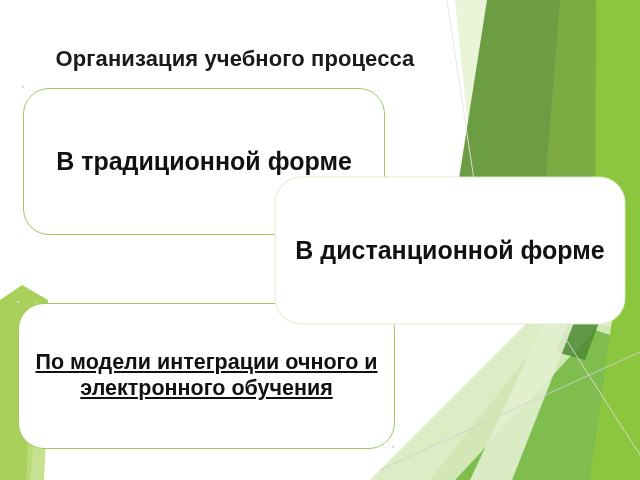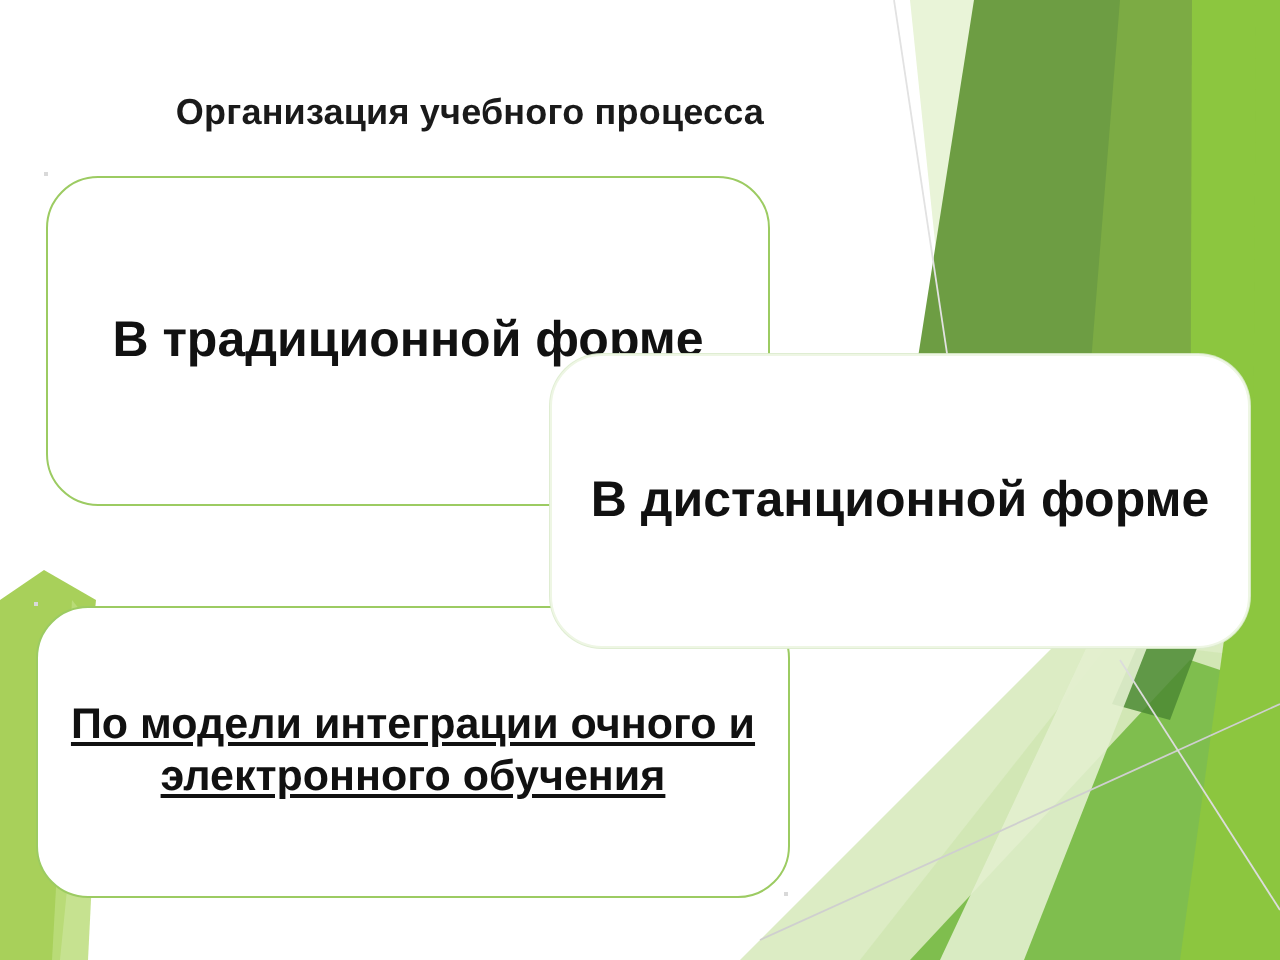--- a/index.html
+++ b/index.html
@@ -31,21 +31,21 @@
   }
 
   
   #slide-title {
     position: absolute;
     left: 0;
     top: 47px;
     width: 470px;
     z-index: 5;
     text-align: center;
-    font-size: 18px;
+    font-size: 22px;
     font-weight: bold;
     color: #1a1a1a;
     letter-spacing: 0.1px;
     line-height: 1.1;
     white-space: nowrap;
   }
 
   
   .callout {
     position: absolute;
@@ -62,21 +62,21 @@
     display: block;
     width: 100%;
     padding: 0 10px;
     box-sizing: border-box;
   }
 
   #box-traditional {
     left: 23px;
     top: 88px;
     width: 362px;
-    height: 165px;
+    height: 147px;
     border: 1.6px solid #9ccb62;
     border-radius: 26px;
     font-size: 25px;
     line-height: 1.17;
     z-index: 10;
   }
 
   #box-distance {
     left: 275px;
     top: 177px;

